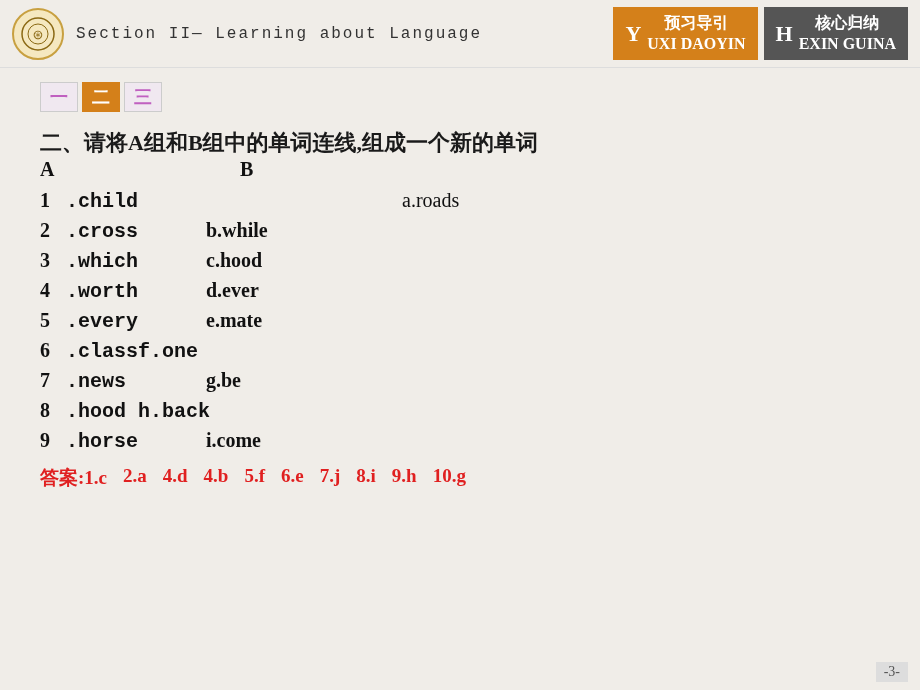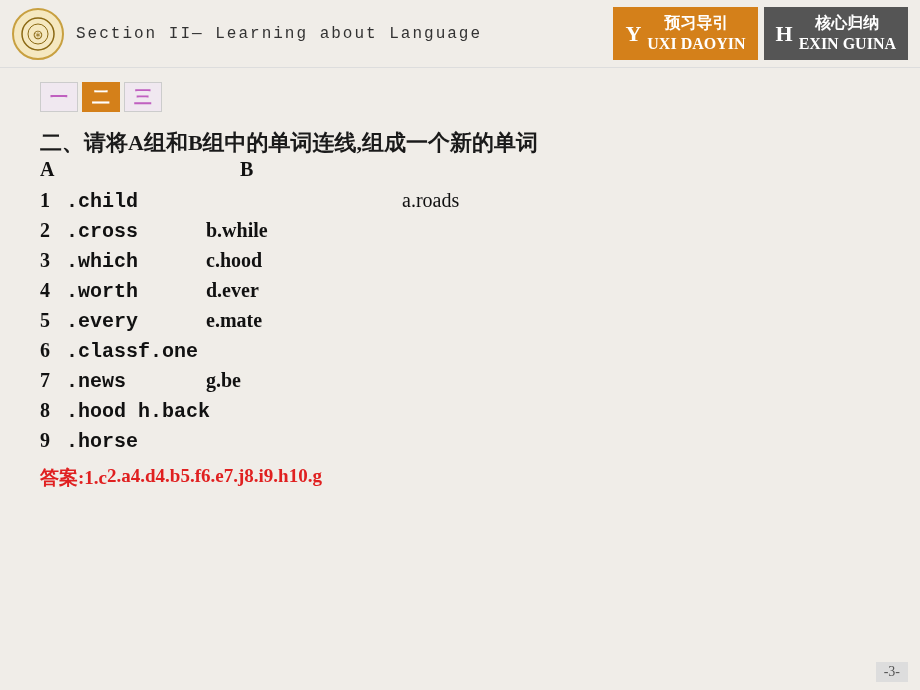--- a/index.html
+++ b/index.html
@@ -163,21 +163,21 @@
       font-weight: bold;
     }
 
     
     .answer-row {
       margin-top: 12px;
       font-size: 19px;
       color: #e02020;
       font-weight: bold;
       display: flex;
-      gap: 0;
+      gap: 16px;
       flex-wrap: wrap;
     }
 
     
     .page-num {
       position: absolute;
       bottom: 8px;
       right: 12px;
       font-size: 14px;
       color: #555;
@@ -279,20 +279,21 @@
       </div>
 
       <div class="word-row">
         <span class="word-num"><strong>8</strong></span>
         <span class="word-a"><strong>.hood</strong>&nbsp;h.back</span>
       </div>
 
       <div class="word-row">
         <span class="word-num"><strong>9</strong></span>
         <span class="word-a"><strong>.horse</strong></span>
+        <span class="word-b2">i.come</span>
       </div>
 
 
     </div>
 
     <div class="answer-row">
       <span>答案:1.c</span>
       <span>2.a</span>
       <span>4.d</span>
       <span>4.b</span>

